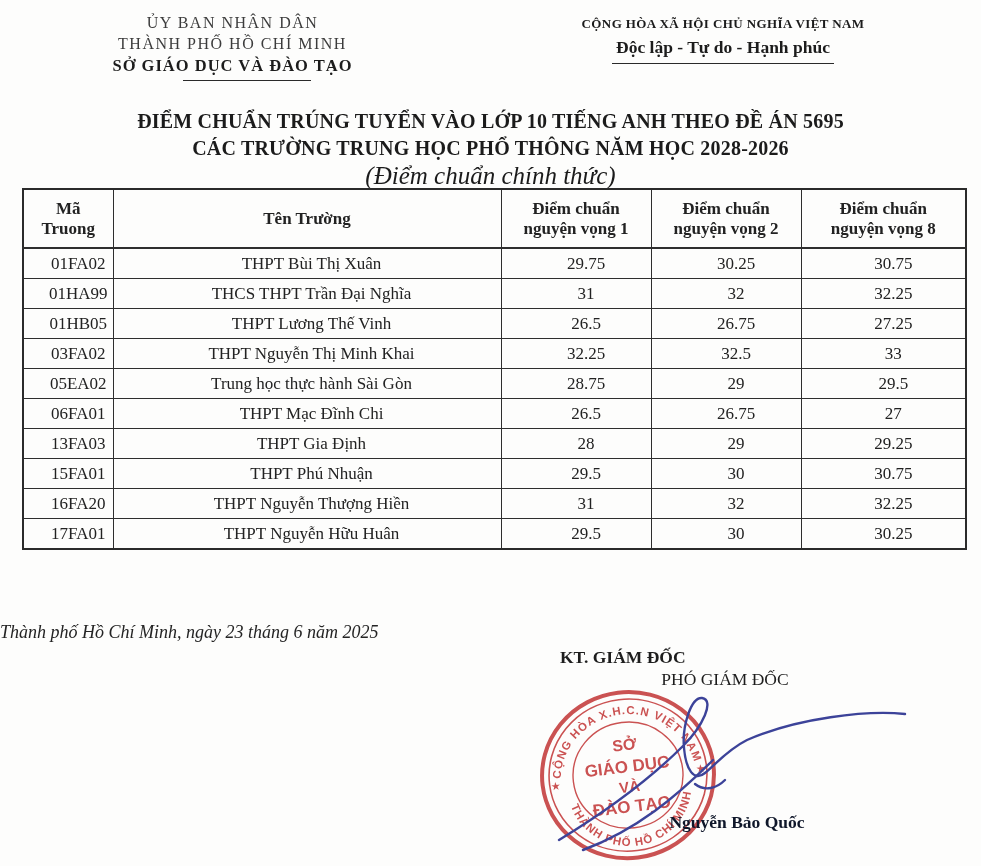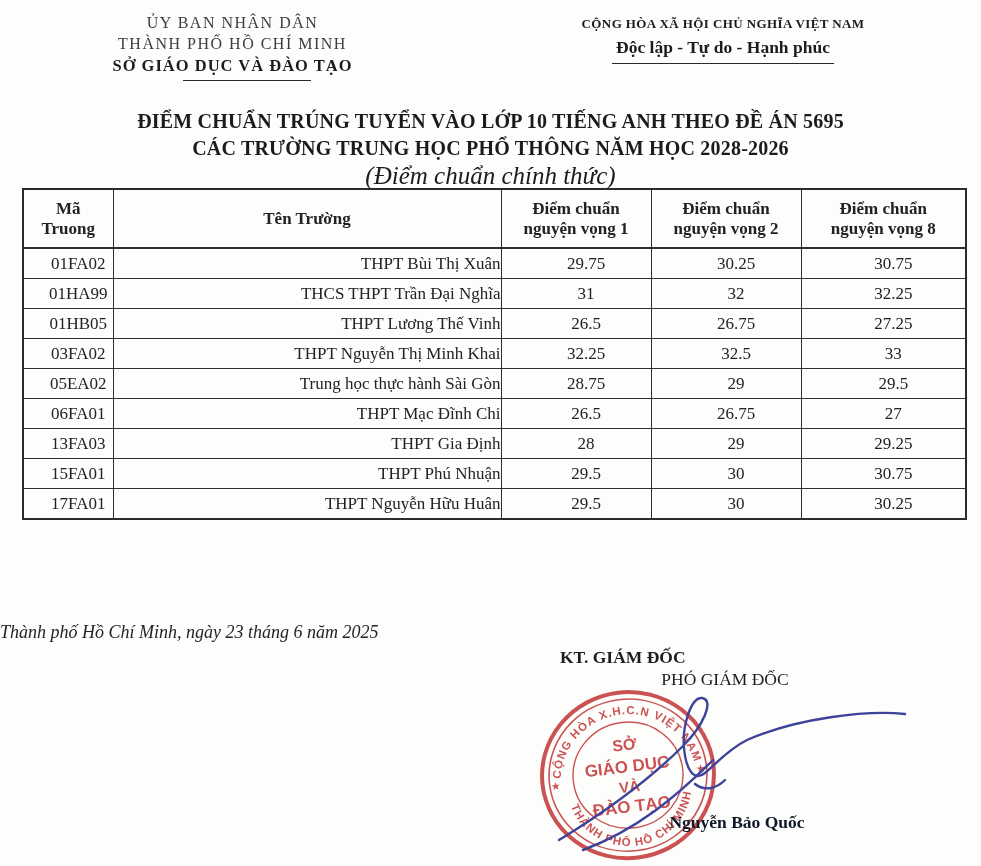--- a/index.html
+++ b/index.html
@@ -38,21 +38,21 @@
     font-size:17px;color:#222;
     text-align:center;vertical-align:middle;
     padding:0;
   }
   table.score{border:2.4px solid #2b2b2b;}
   table.score thead th{
     height:57px;font-weight:bold;line-height:20px;
     border-bottom-width:2.2px;
   }
   table.score tbody td{height:29px;padding-left:20px;}
-  table.score tbody td.name-cell{text-align:right;padding-left:9px;}
+  table.score tbody td.name-cell{text-align:center;padding-left:9px;}
   col.c-code{width:90px;} col.c-name{width:388px;}
   col.c-nv1{width:150px;} col.c-nv2{width:150px;} col.c-nv3{width:165px;}
 
   
   .footer{position:absolute;left:0;top:562px;width:981px;height:304px;}
   .date-line{
     position:absolute;top:60px;left:0;width:936px;
     font-style:italic;font-size:18px;color:#242424;
   }
   .kt{position:absolute;top:85px;left:560px;width:330px;text-align:left;
@@ -170,20 +170,27 @@
           <td>28</td>
           <td>29</td>
           <td>29.25</td>
         </tr>
         <tr>
           <td>15FA01</td>
           <td class="name-cell">THPT Phú Nhuận</td>
           <td>29.5</td>
           <td>30</td>
           <td>30.75</td>
+        </tr>
+        <tr>
+          <td>16FA20</td>
+          <td class="name-cell">THPT Nguyễn Thượng Hiền</td>
+          <td>31</td>
+          <td>32</td>
+          <td>32.25</td>
         </tr>
         <tr>
           <td>17FA01</td>
           <td class="name-cell">THPT Nguyễn Hữu Huân</td>
           <td>29.5</td>
           <td>30</td>
           <td>30.25</td>
         </tr>
       </tbody>
   </table>

